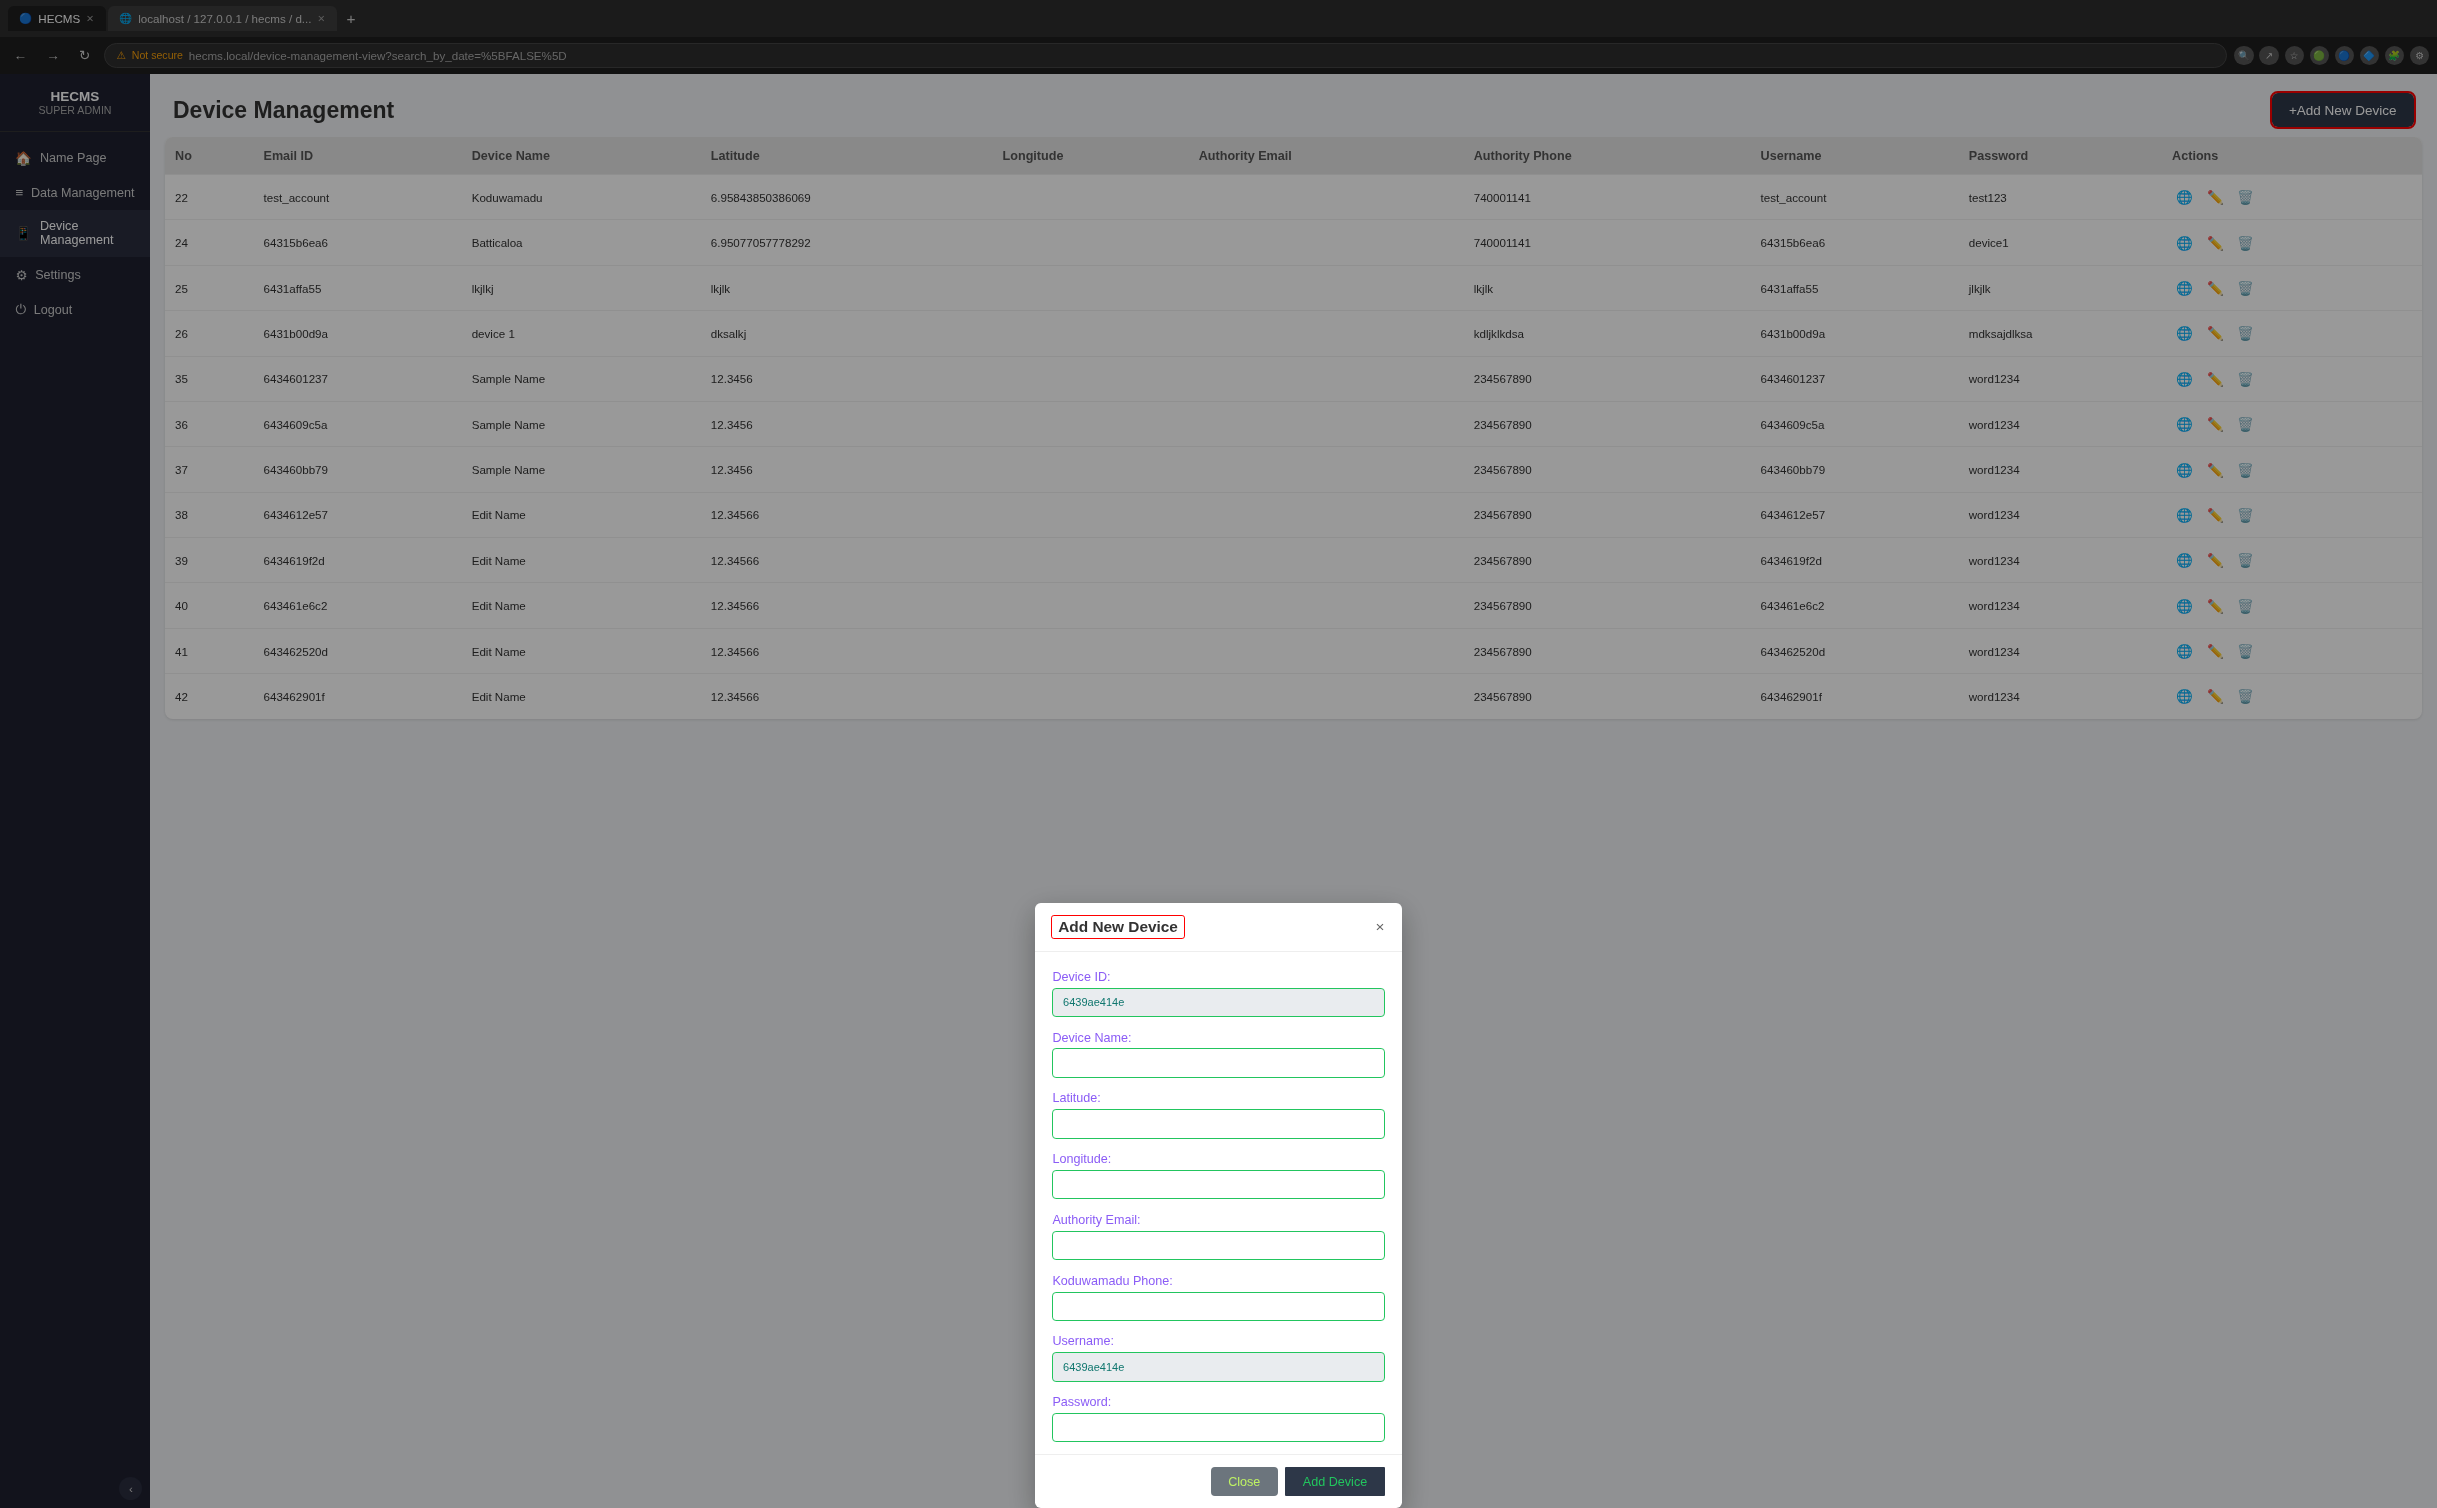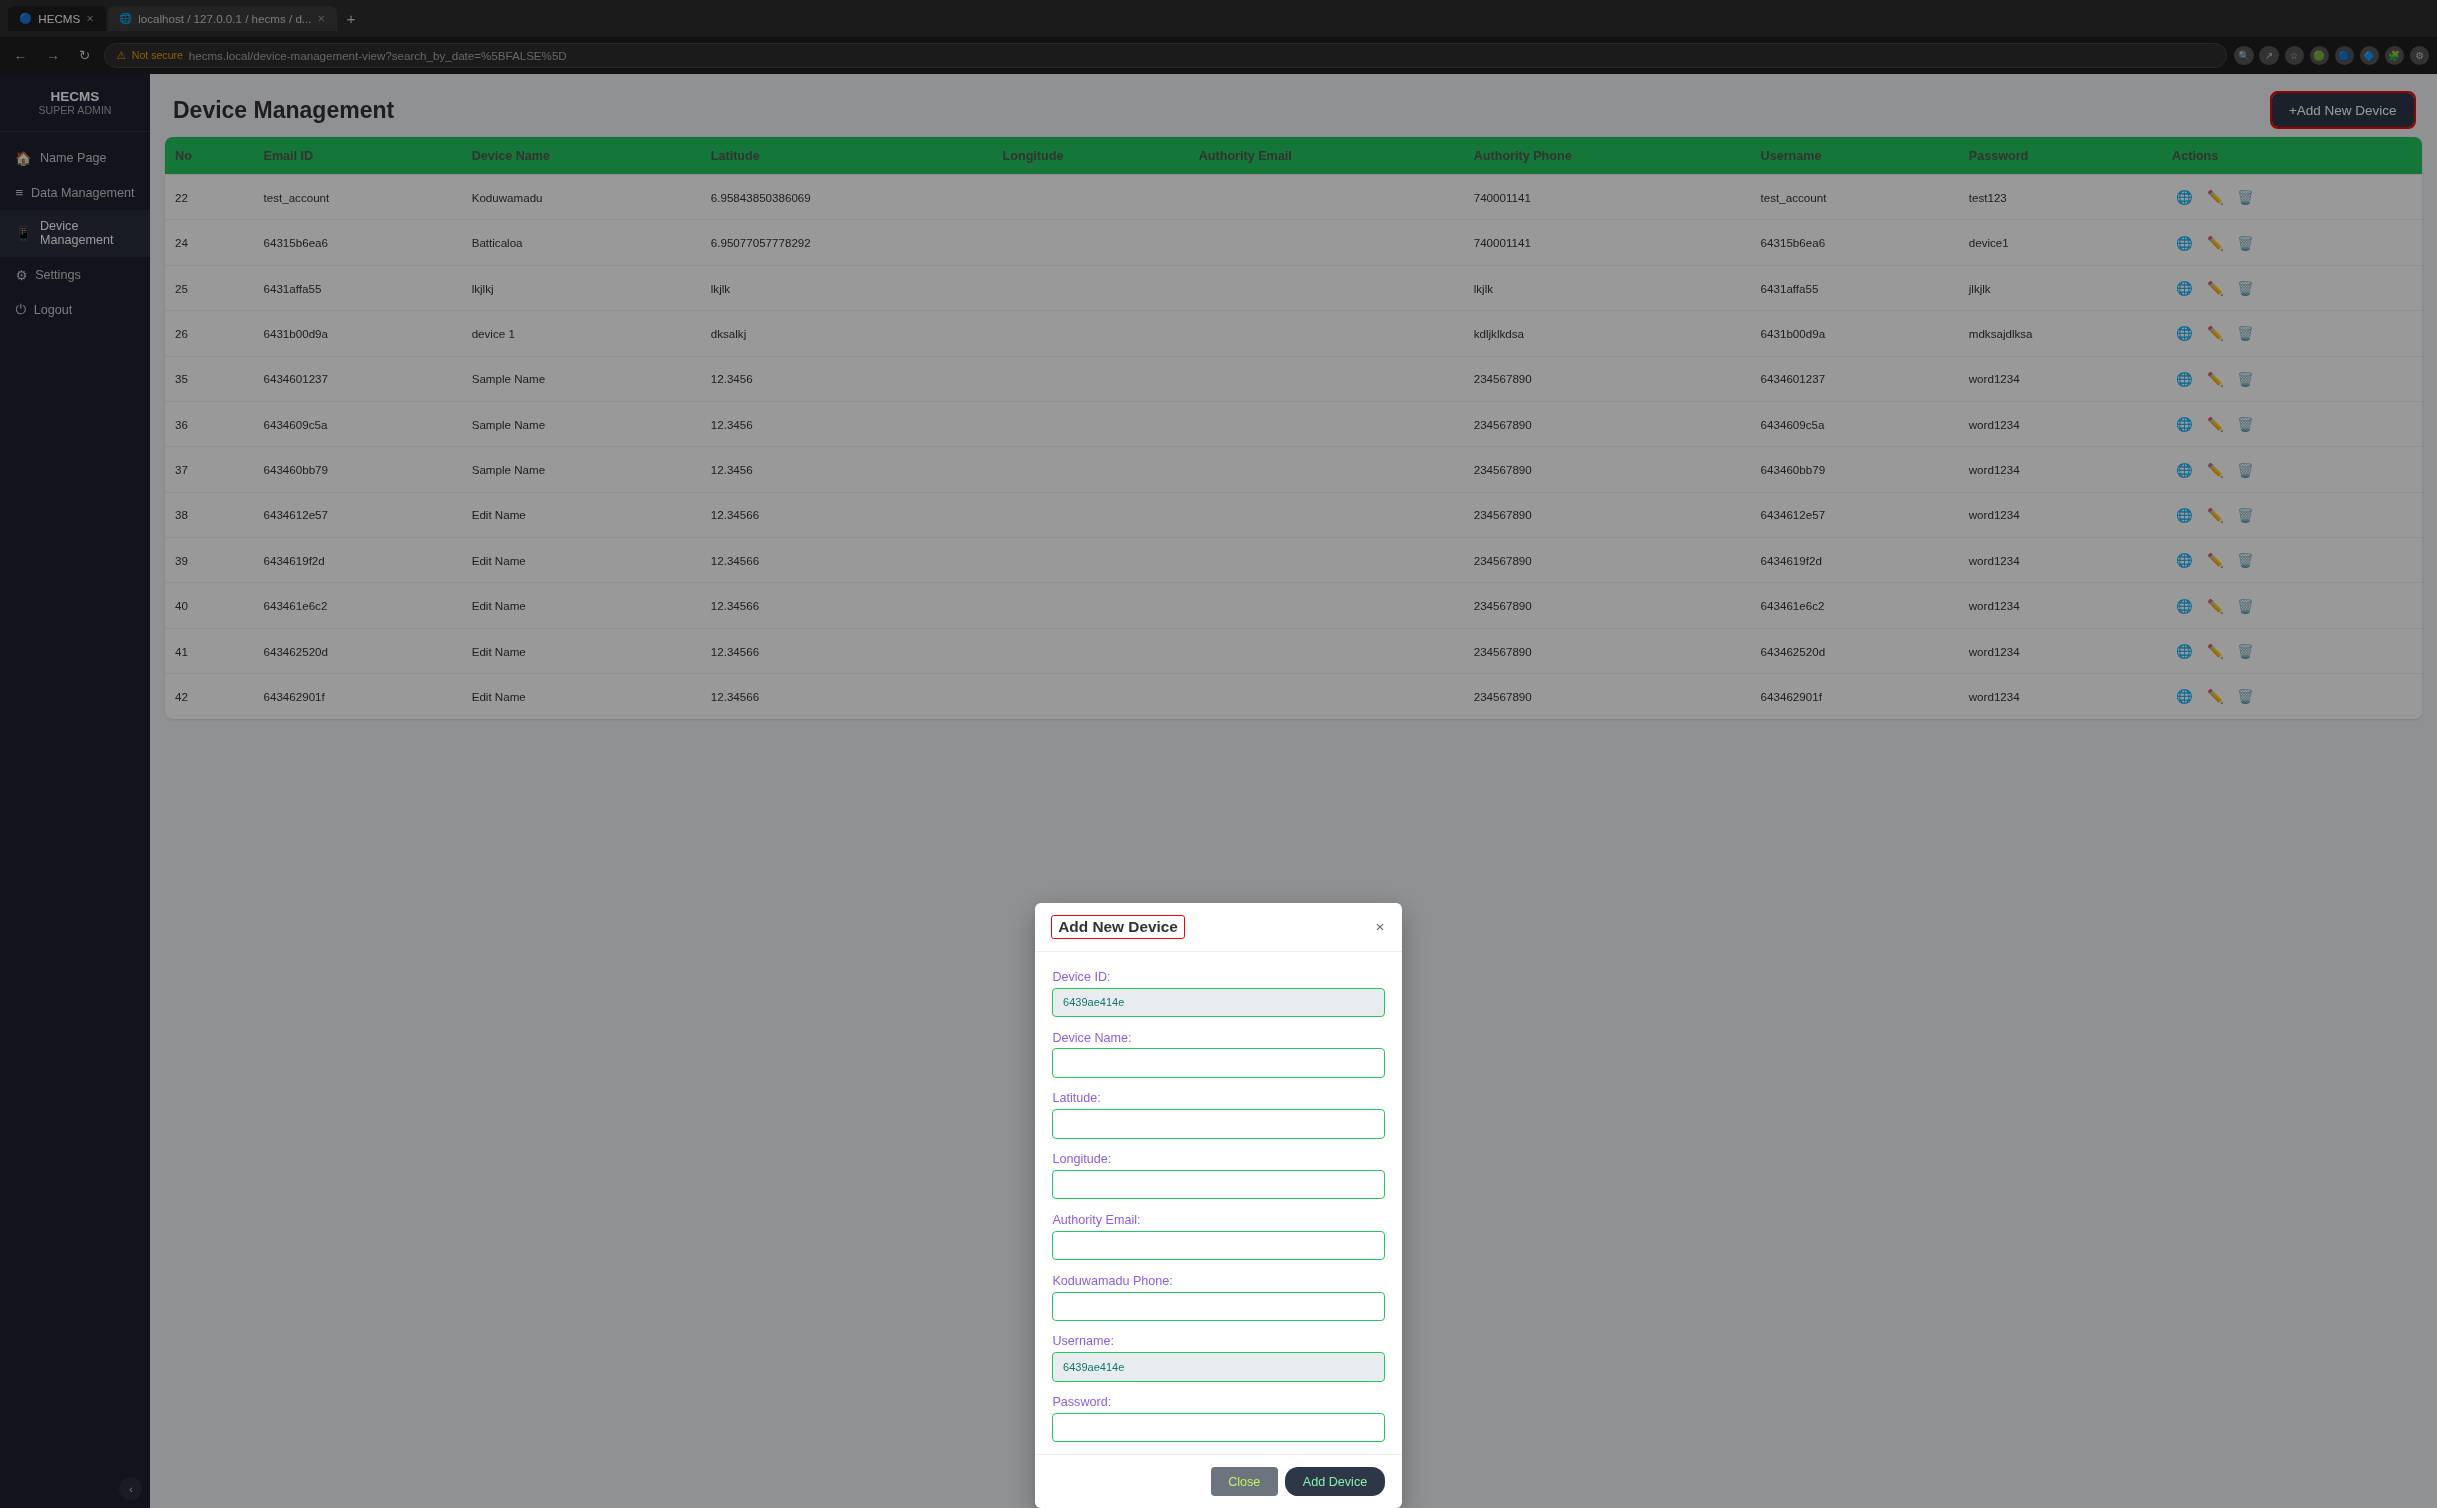--- a/index.html
+++ b/index.html
@@ -36,21 +36,21 @@
 
     
     .main-content { flex: 1; background: #f0f2f5; overflow-y: auto; position: relative; }
     .page-header { padding: 19.3px 23px 9.7px; display: flex; justify-content: space-between; align-items: center; }
     .page-title { font-size: 23px; font-weight: bold; color: #333; }
     .add-device-btn { background: #2d3748; color: #fff; border: none; padding: 9.7px 17.4px; border-radius: 5.8px; cursor: pointer; font-size: 13.5px; font-weight: 500; outline: 2.9px solid red; }
 
     
     .table-wrapper { padding: 0 15.4px 15.4px; overflow-x: auto; }
     table { width: 100%; border-collapse: collapse; background: #fff; border-radius: 7.7px; overflow: hidden; box-shadow: 0 1px 2.9px rgba(0,0,0,0.1); }
-    thead { background: #22c55e; }
+    thead { background: #e5e5e5; }
     th { padding: 11.6px 9.7px; text-align: left; font-size: 12.6px; font-weight: 600; color: #555; border-bottom: 1px solid #eee; }
     td { padding: 9.7px 9.7px; font-size: 11.6px; color: #333; border-bottom: 1px solid #f0f0f0; }
     tr:last-child td { border-bottom: none; }
     .action-icons { display: flex; gap: 5.8px; align-items: center; }
     .action-icon { width: 25px; height: 25px; border-radius: 3.9px; display: flex; align-items: center; justify-content: center; cursor: pointer; font-size: 13.5px; }
     .action-icon.globe { color: #2563eb; }
     .action-icon.edit { color: #16a34a; }
     .action-icon.delete { color: #dc2626; }
 
     
@@ -61,21 +61,21 @@
     .modal-header { display: flex; justify-content: space-between; align-items: center; padding: 13.5px 17.4px; border-bottom: 1px solid #eee; }
     .modal-title { font-size: 15.4px; font-weight: 600; color: #333; outline: 1.9px solid red; padding: 1.9px 5.8px; border-radius: 1.9px; }
     .modal-close { background: none; border: none; font-size: 15.4px; cursor: pointer; color: #666; }
     .modal-body { padding: 17.4px; max-height: 502px; overflow-y: auto; }
     .form-group { margin-bottom: 13.5px; }
     .form-label { display: block; font-size: 12.6px; color: #8b5cf6; margin-bottom: 3.9px; }
     .form-control { width: 100%; padding: 7.7px 9.7px; border: 1px solid #22c55e; border-radius: 3.9px; font-size: 11px; color: #0f766e; outline: none; }
     .form-control.prefilled { background: #e9ecef; }
     .modal-footer { display: flex; justify-content: flex-end; gap: 7.7px; padding: 11.6px 17.4px; border-top: 1px solid #eee; }
     .btn-close { background: #6c757d; color: #bef264; border: none; padding: 7.7px 17.4px; border-radius: 3.9px; cursor: pointer; font-size: 12.6px; }
-    .btn-add { background: #2d3748; color: #86efac; border: none; padding: 7.7px 17.4px; border-radius: 13px; cursor: pointer; font-size: 12.6px; }
+    .btn-add { background: #2d3748; color: #22c55e; border: none; padding: 7.7px 17.4px; border-radius: 1px; cursor: pointer; font-size: 12.6px; }
 
     .lock-icon { font-size: 10.6px; color: #f59e0b; }
   </style>
 </head>
 <body>
 
 <div class="browser-chrome">
   <div class="browser-tabs">
     <div class="tab active">
       <span style="font-size:10.6px;">🔵</span>

